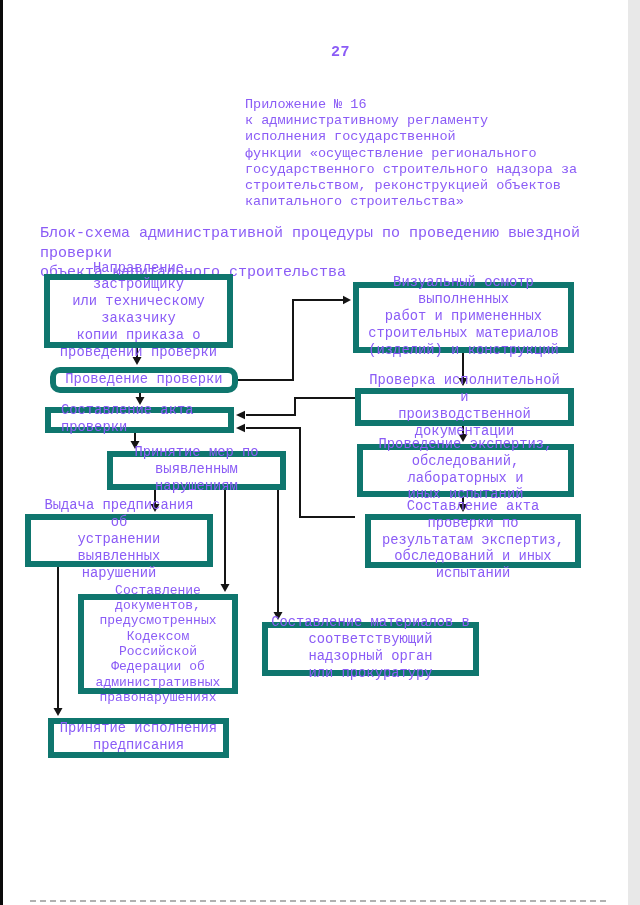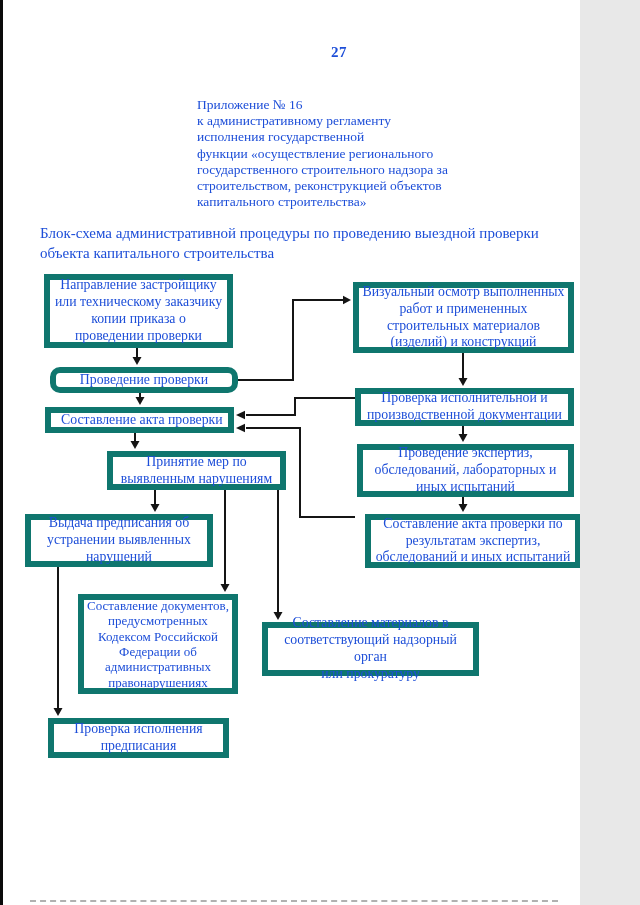--- a/index.html
+++ b/index.html
@@ -1,22 +1,22 @@
 <!DOCTYPE html>
 <html><head>
 <meta charset="utf-8">
 <style>
   html, body { margin: 0; padding: 0; background: #e8e8e8; }
   .page {
     position: relative;
-    width: 580px;
+    width: 628px;
     height: 905px;
     background: #ffffff;
-    font-family: Liberation Serif, serif;
-    color: #1d4ed8;
+    font-family: Liberation Mono, monospace;
+    color: #8b5cf6;
     overflow: hidden;
   }
   .scan-edge-left {
     position: absolute; left: 0; top: 0; width: 3px; height: 100%;
     background: #0a0a0a;
   }
   .scan-edge-bottom {
     position: absolute; left: 30px; right: 22px; bottom: 3px; height: 0;
     border-top: 2px dashed #9e9e9e;
     opacity: .8;
@@ -156,20 +156,20 @@
 нарушений</div>
     <div class="node n10">Составление документов,
 предусмотренных
 Кодексом Российской
 Федерации об
 административных
 правонарушениях</div>
     <div class="node n11">Составление материалов в
 соответствующий надзорный орган
 или прокуратуру</div>
-    <div class="node n12">Проверка исполнения
+    <div class="node n12">Принятие исполнения
 предписания</div>
 
   </div>
 
   <div class="scan-edge-bottom"></div>
 
 </div>
 
 </body></html>

